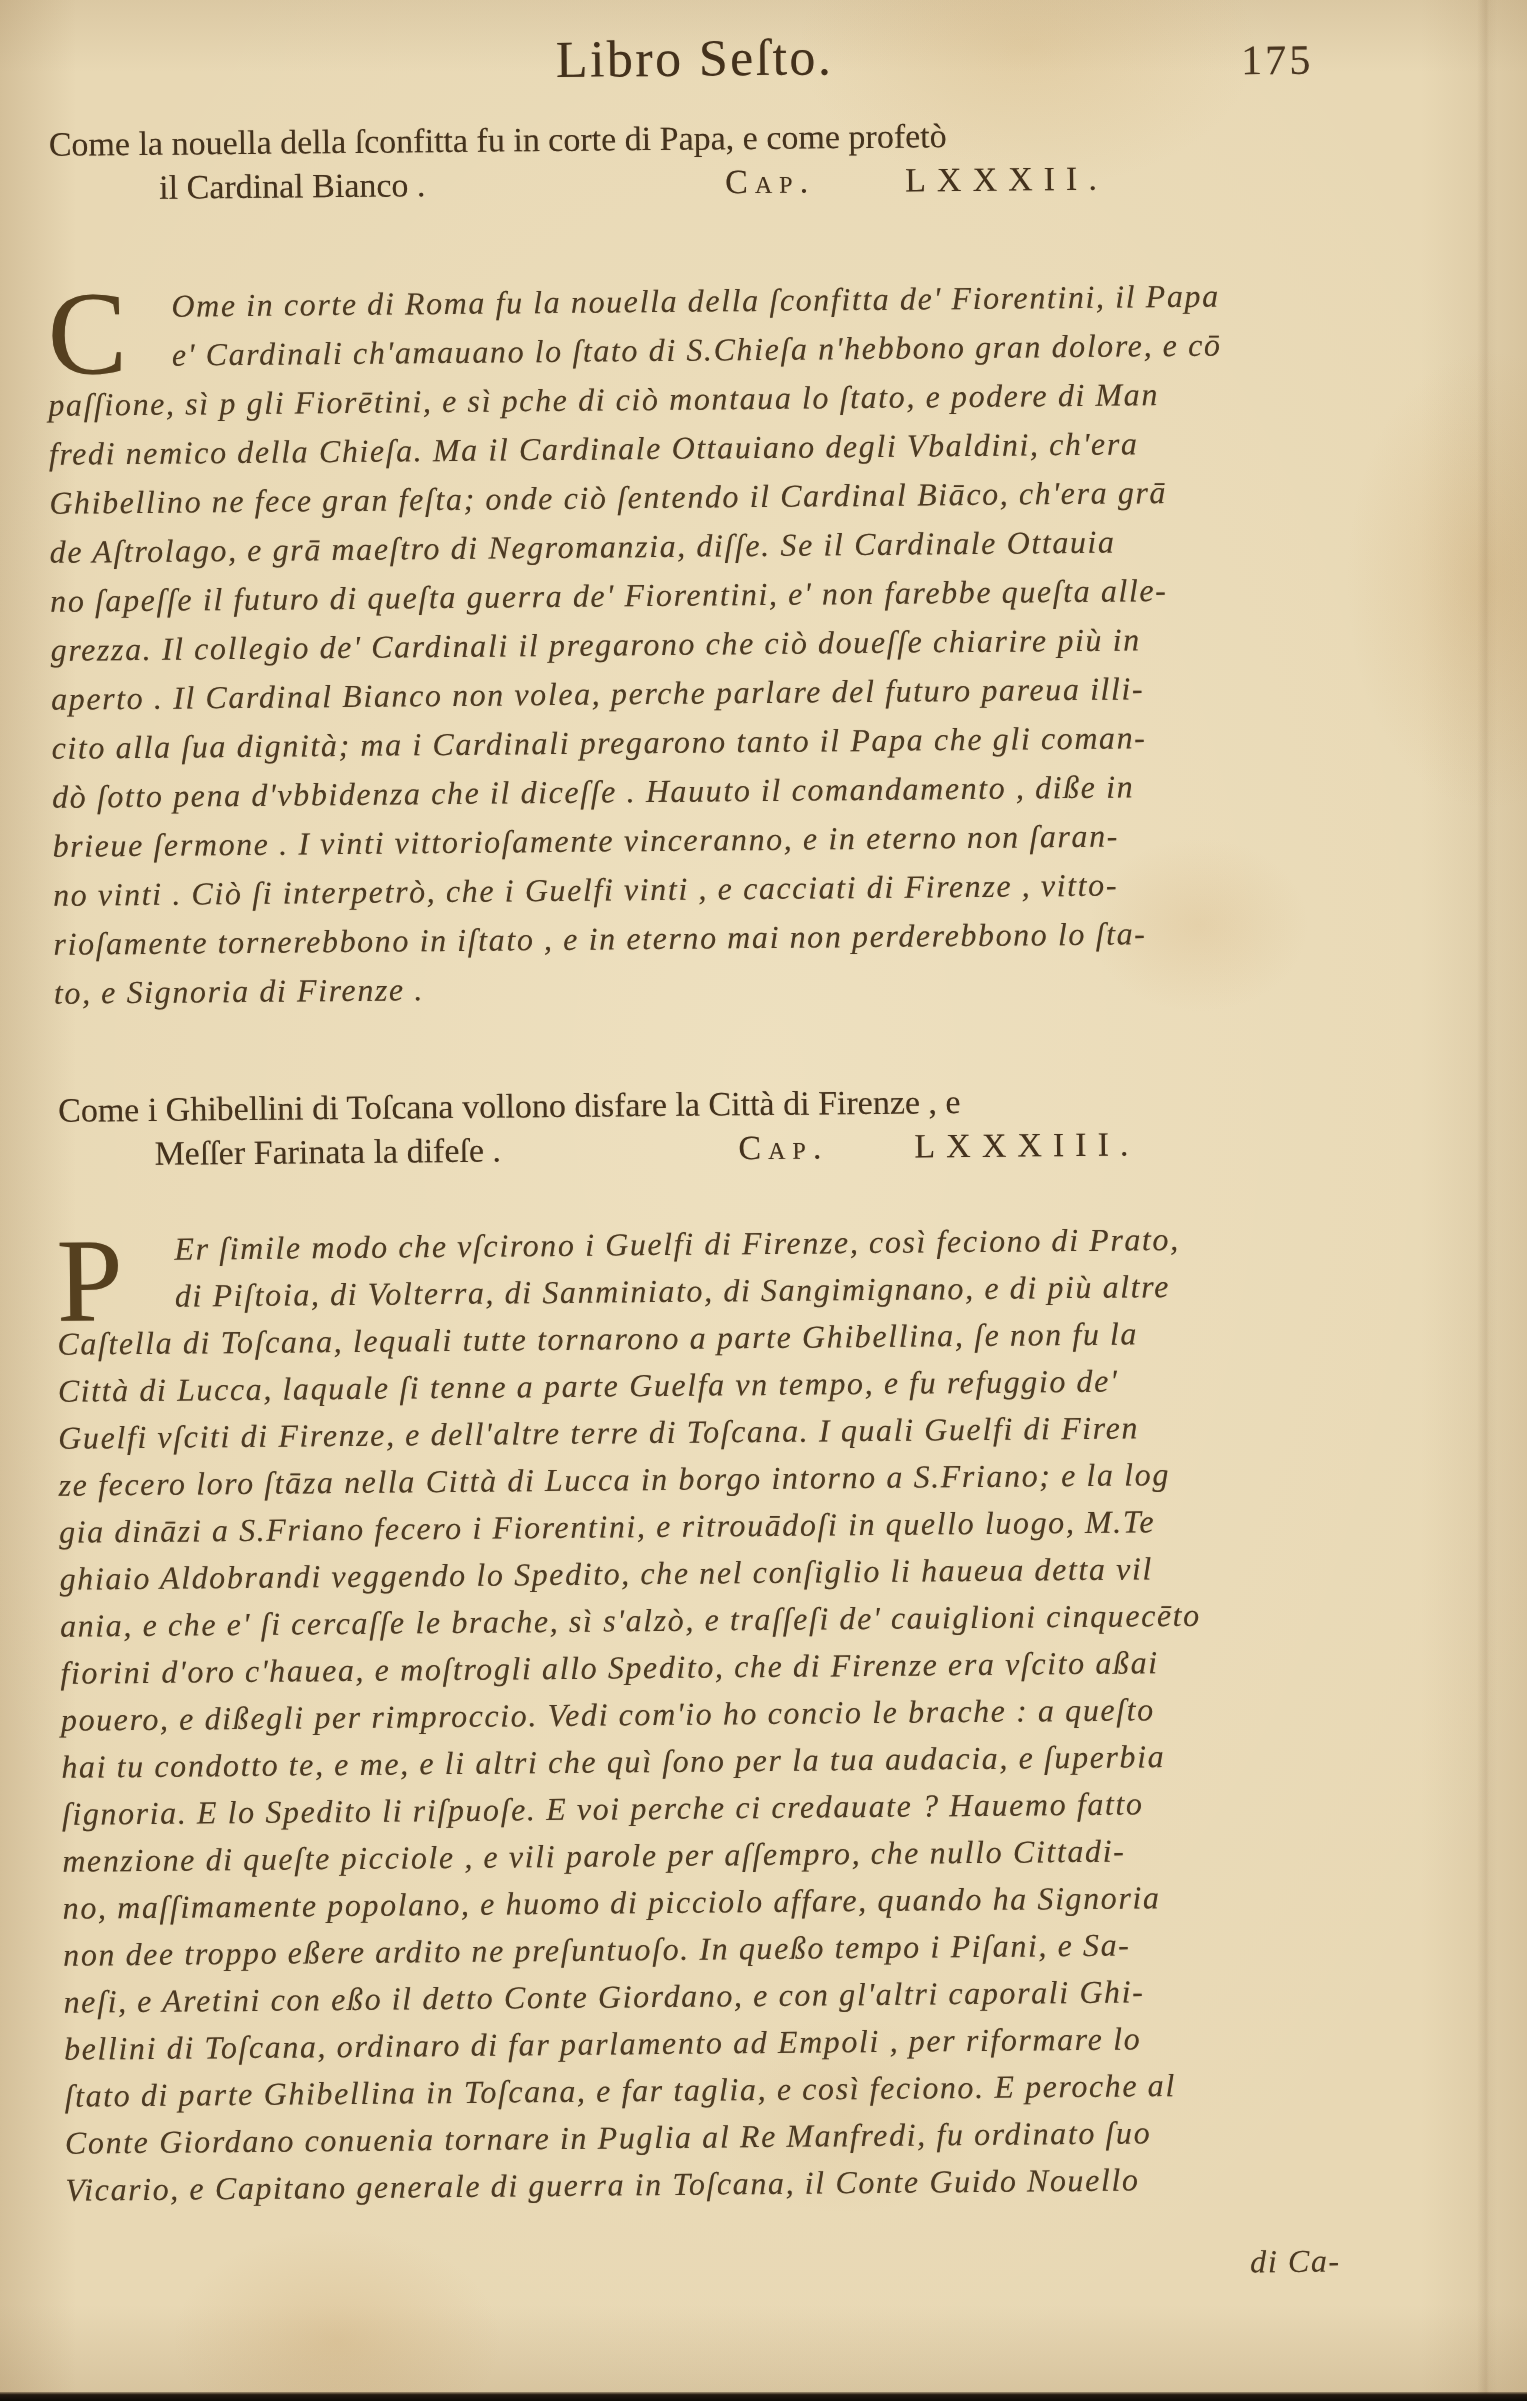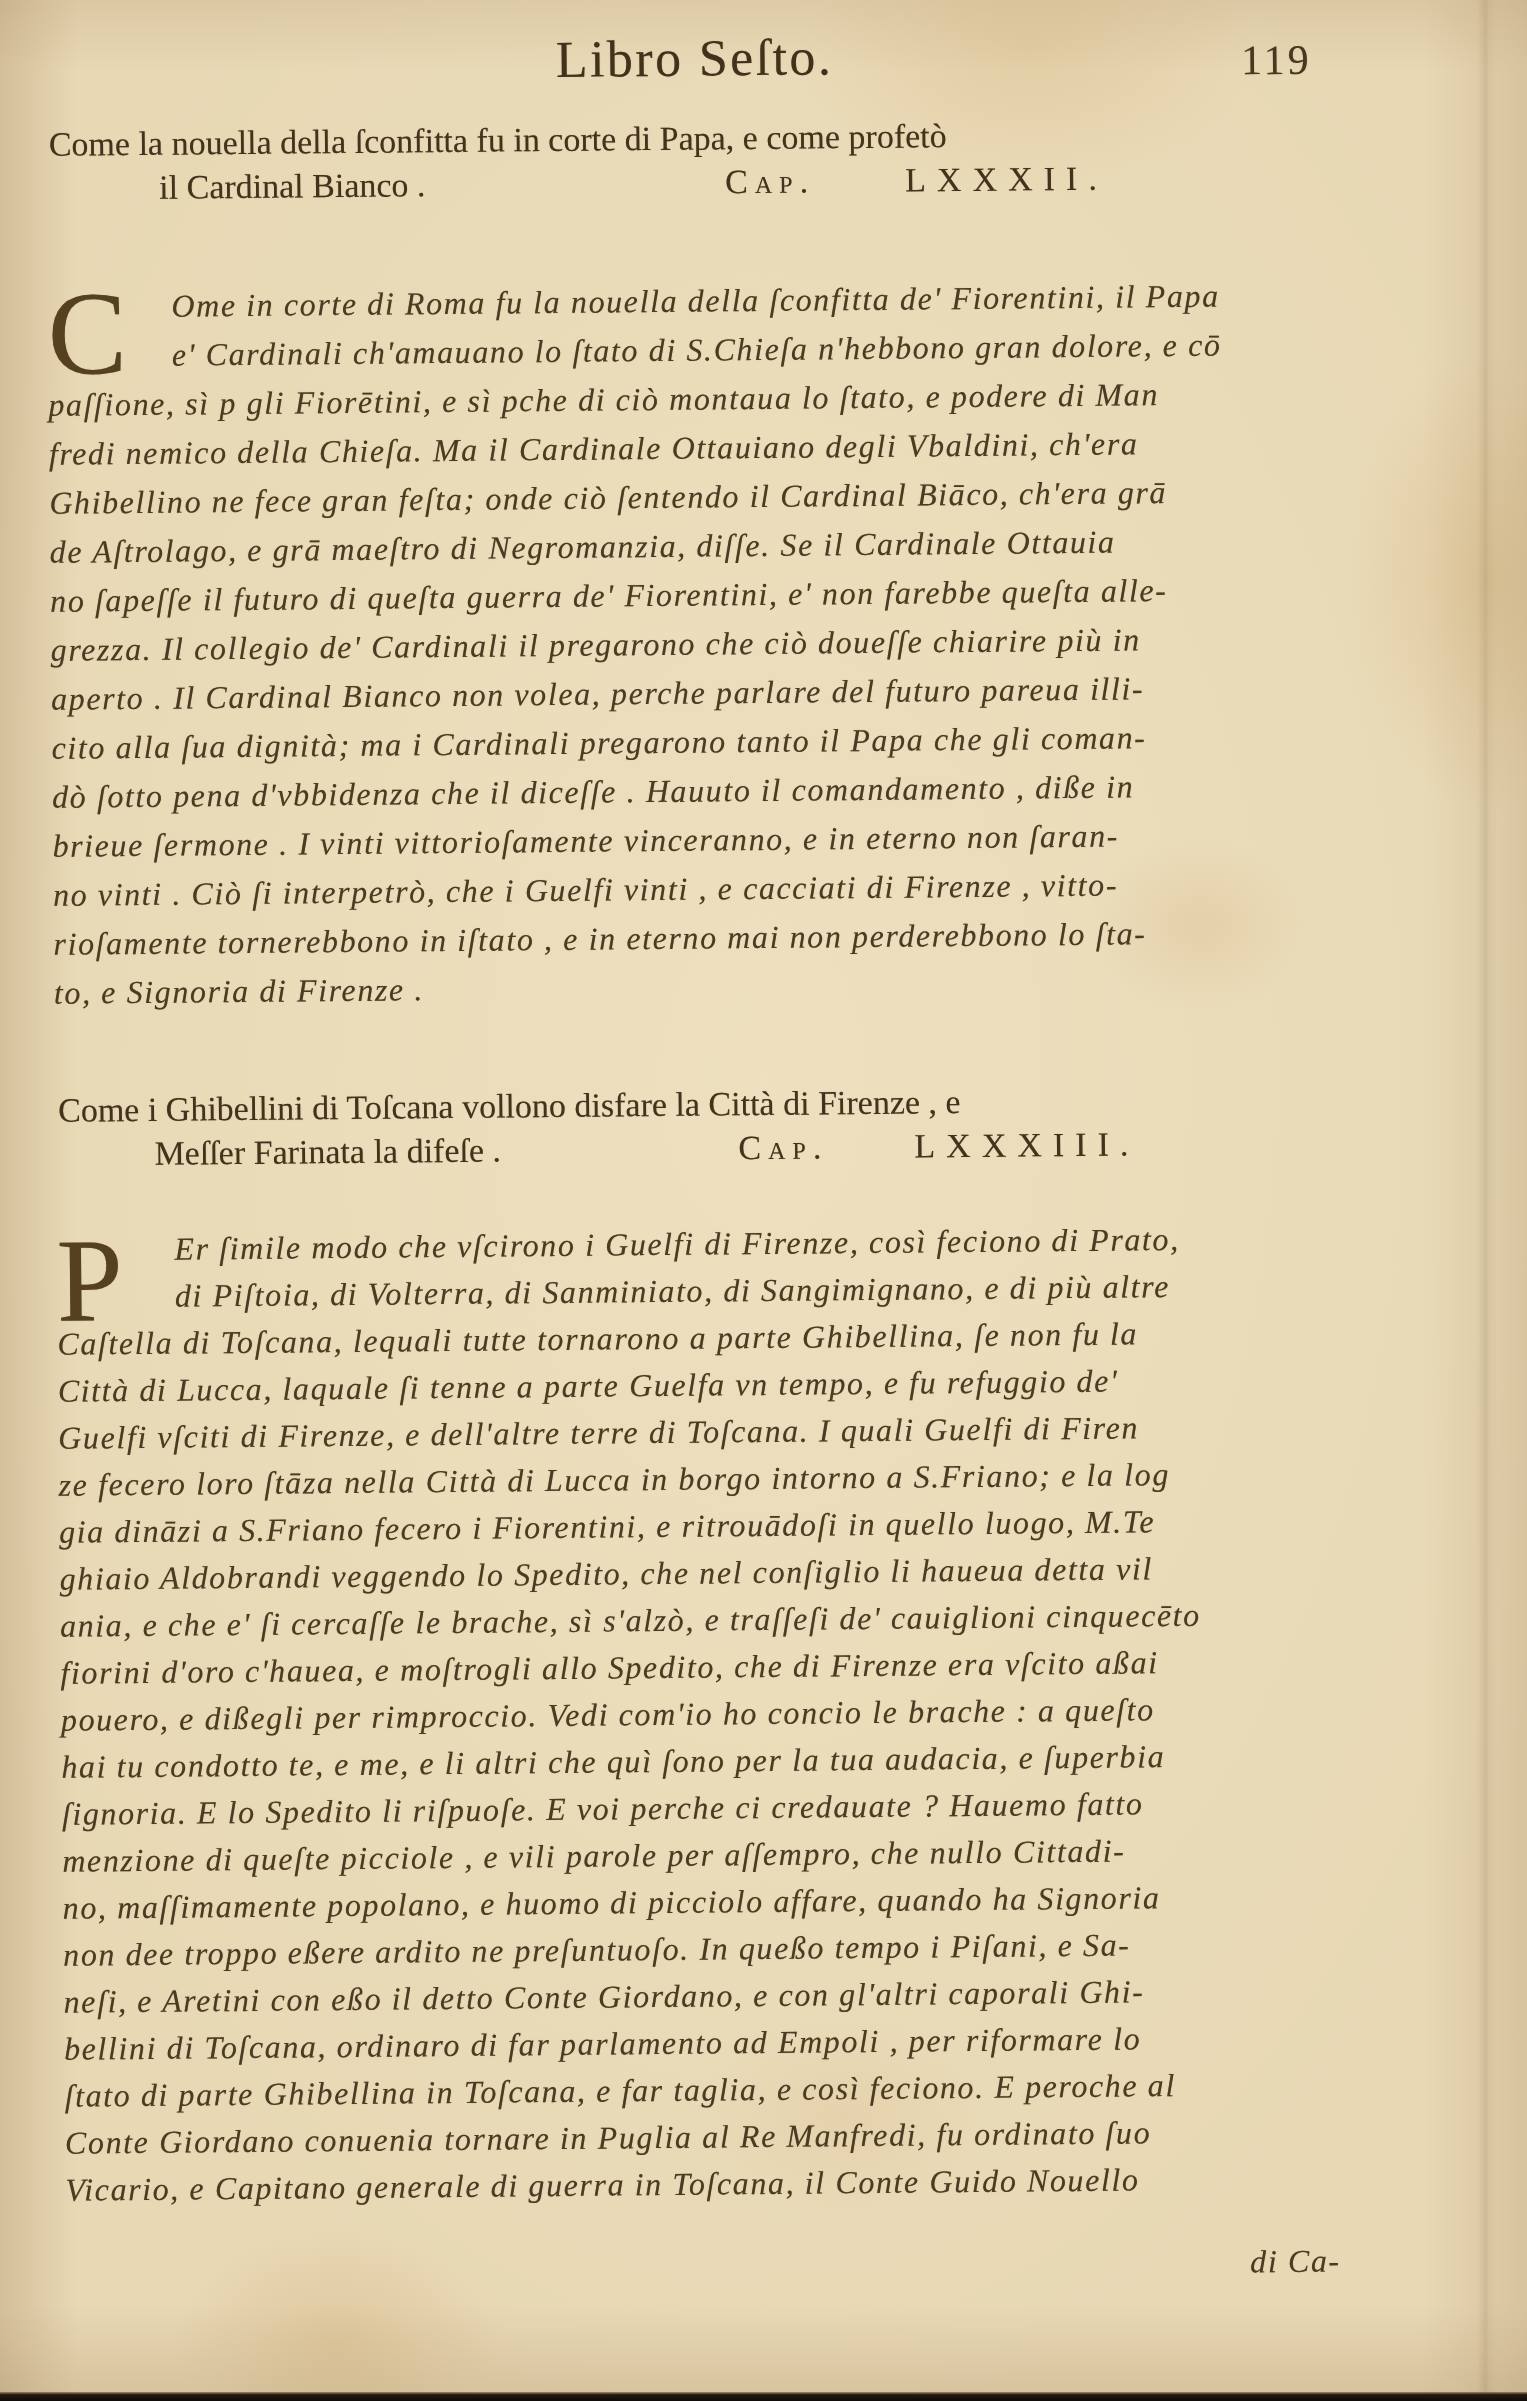--- a/index.html
+++ b/index.html
@@ -72,21 +72,21 @@
     background:linear-gradient(0deg,#0f0b07 0%,#241a10 70%,rgba(60,45,28,0.35) 100%);
   }
 </style>
 </head>
 <body>
 
 <div class="page">
   <div class="skew">
 
     <div class="running-head ink">Libro Seſto.</div>
-    <div class="page-number ink">119</div>
+    <div class="page-number ink">175</div>
 
     <div class="chapter-heading ch1 ink" style="top:116px;">
       <div class="h-line1">Come la nouella della ſconfitta fu in corte di Papa, e come profetò</div>
       <div class="h-line2">
         <span class="h2-left">il Cardinal Bianco .</span>
         <span class="cap-label">Cap.</span>
         <span class="cap-numeral">LXXXII.</span>
       </div>
     </div>
 

